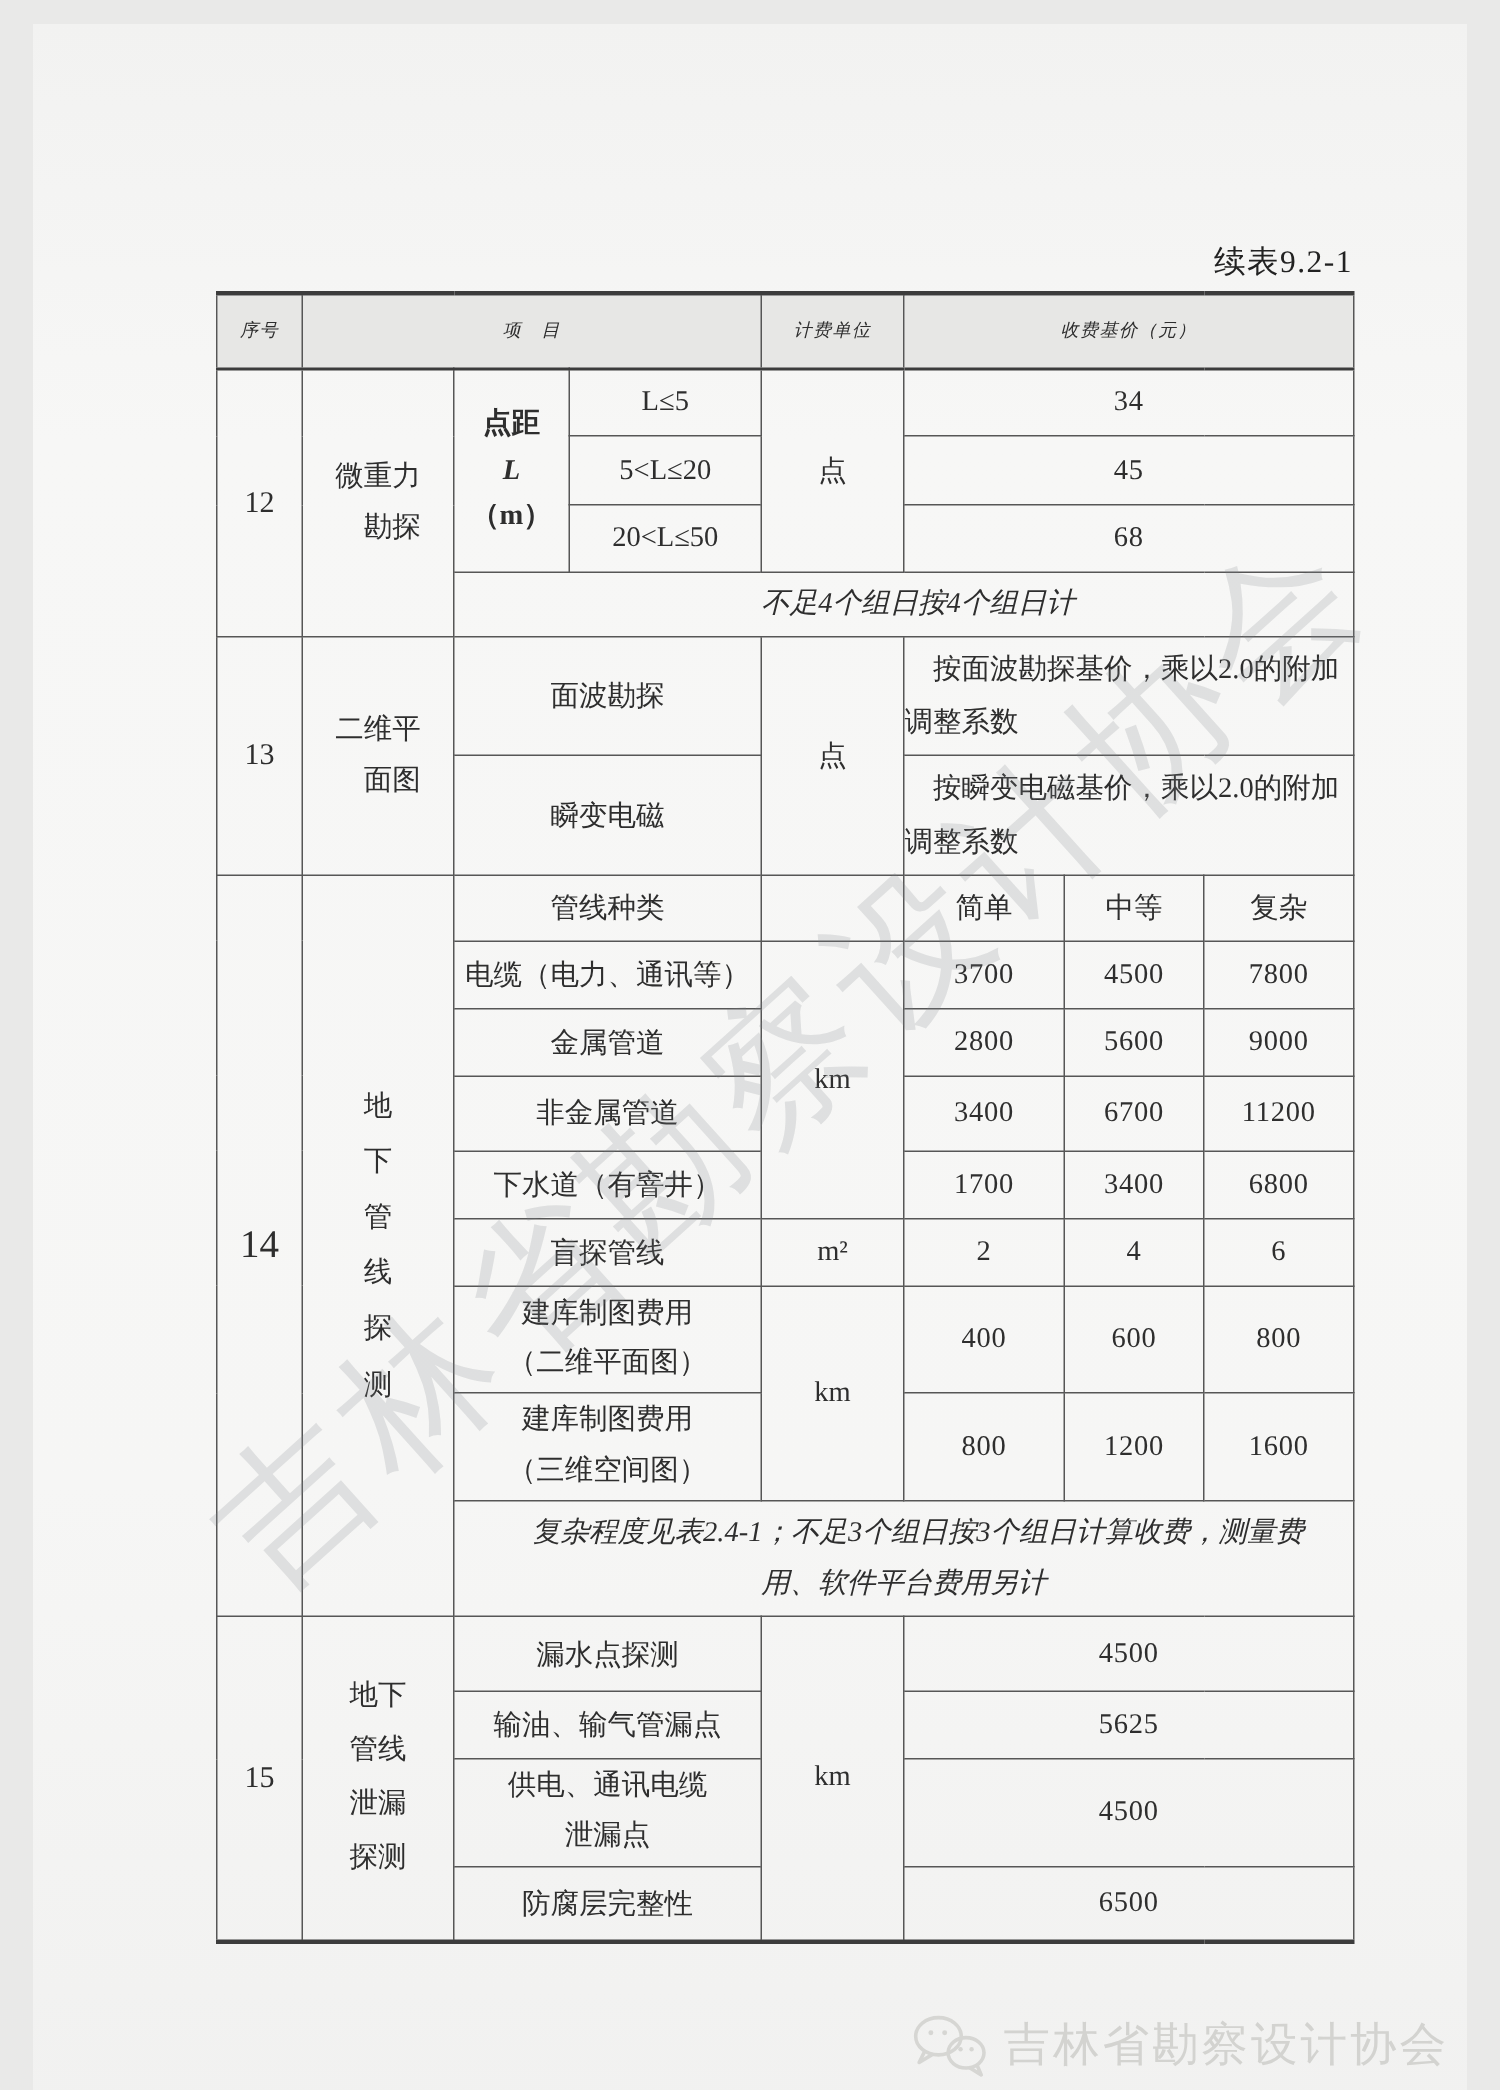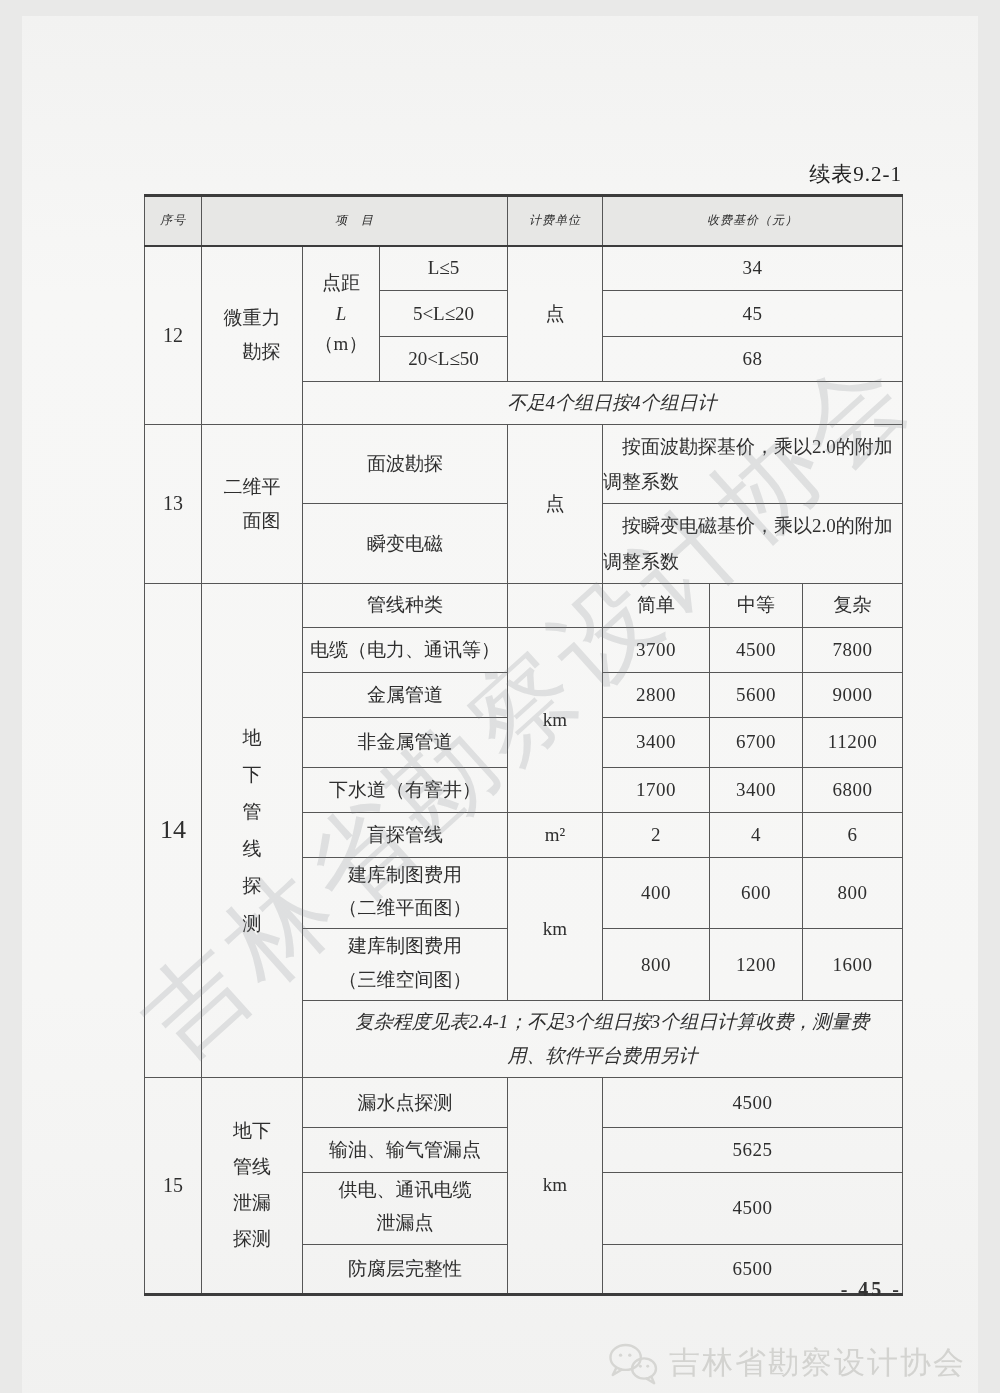--- a/index.html
+++ b/index.html
@@ -50,21 +50,21 @@
   .desc-cell{
     text-align:left !important;
     text-indent:1em;
     padding:4px 0 !important;
     line-height:1.85;
   }
   .preline{white-space:pre-line;line-height:1.75;font-family:Liberation Mono, monospace;}
   .wrap3{display:inline-block;width:3em;word-break:break-all;line-height:1.8;text-align:right;}
   .wrap2{display:inline-block;width:2em;word-break:break-all;line-height:1.9;text-align:right;}
   .wrap1{display:inline-block;width:1.05em;word-break:break-all;line-height:1.95;text-align:center;}
-  .stack span{display:block;line-height:1.6;}
+  .stack span{display:block;line-height:1.6;font-weight:bold;}
   .math-var{font-style:italic;}
   .num{letter-spacing:0.5px;}
   
   .watermark{
     position:absolute;top:690px;left:505px;
     transform:translate(-50%,-50%) rotate(-42deg);
     font-size:102px;letter-spacing:8px;white-space:nowrap;
     color:rgba(130,135,138,0.20);
     z-index:5;pointer-events:none;font-family:"Liberation Serif","DejaVu Serif",serif;
   }
@@ -222,21 +222,20 @@
     </tr>
     <tr style="height:50px">
       <td colspan="2">防腐层完整性</td>
       <td colspan="3" class="num">6500</td>
     </tr>
   </tbody>
     </table>
 
   <div class="watermark">吉林省勘察设计协会</div>
 
-  <div class="page-number">- 45 -</div>
 
   <div class="footer-brand">
     <span>
       <svg width="56" height="46" viewBox="0 0 60 50">
         <ellipse cx="22" cy="19" rx="16.5" ry="13.5" fill="none" stroke="#d6d6d3" stroke-width="2.6"></ellipse>
         <path d="M12 30 L8 38 L18 32" fill="none" stroke="#d6d6d3" stroke-width="2.6" stroke-linejoin="round"></path>
         <circle cx="16.5" cy="16.5" r="1.8" fill="#d6d6d3"></circle>
         <circle cx="26.5" cy="16.5" r="1.8" fill="#d6d6d3"></circle>
         <ellipse cx="42" cy="31" rx="13" ry="11" fill="none" stroke="#d6d6d3" stroke-width="2.6"></ellipse>
         <path d="M50 40 L53 47 L44 41.5" fill="none" stroke="#d6d6d3" stroke-width="2.6" stroke-linejoin="round"></path>

